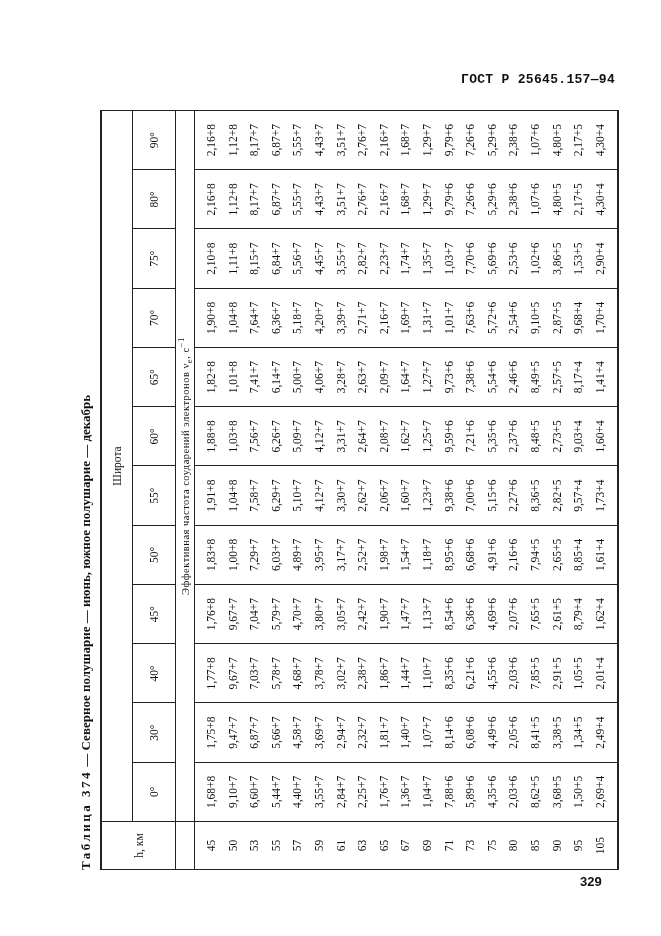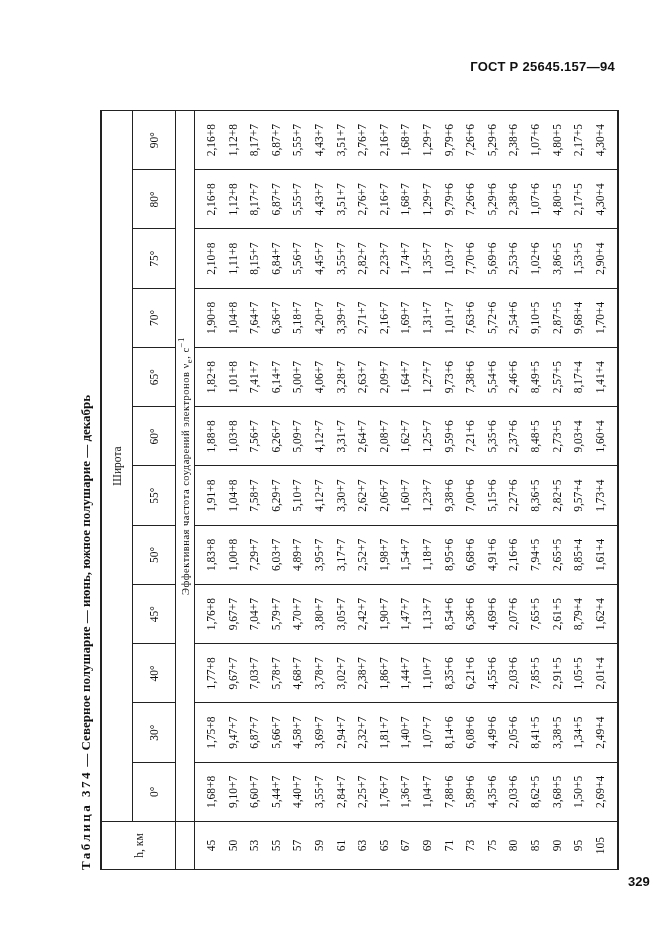--- a/index.html
+++ b/index.html
@@ -1,21 +1,21 @@
 <!DOCTYPE html>
 <html><head>
 <meta charset="utf-8">
 <style>
   html, body { margin: 0; padding: 0; background: #ffffff; }
   body { width: 661px; height: 936px; position: relative; overflow: hidden;
          font-family: "Liberation Serif", "DejaVu Serif", serif; color: #111; }
-  .doc-header { position: absolute; top: 59px; right: 46px; font-family: Liberation Sans, sans-serif;
+  .doc-header { position: absolute; top: 72px; right: 46px; font-family: Liberation Mono, monospace;
                 font-weight: bold; font-size: 13px; letter-spacing: 0.3px; }
   .page-number { position: absolute; top: 874px; left: 580px; font-family: "Liberation Sans", "DejaVu Sans", sans-serif;
-                 font-weight: bold; font-size: 13px; margin-left: 48px; }
+                 font-weight: bold; font-size: 13px; }
   
   .rotator { position: absolute; left: 78px; top: 870px; width: 760px; height: 590px;
              transform-origin: 0 0; transform: rotate(-90deg); }
   .caption { font-size: 13px; font-weight: bold; margin: 0 0 4px 0; height: 18px; white-space: nowrap; }
   .caption .spaced { letter-spacing: 2.5px; }
   table.t { border-collapse: collapse; width: 760px; table-layout: fixed; font-size: 11.5px; }
   table.t th, table.t td { border-left: 1px solid #222; border-right: 1px solid #222; padding: 0; text-align: center; }
   table.t thead th { border-top: 2px solid #222; border-bottom: 1px solid #222; font-weight: normal; height: 30px; }
   table.t thead tr.r2 th { border-top: 1px solid #222; height: 42px; }
   table.t tr.sub td { border-top: 1px solid #222; border-bottom: 1px solid #222; height: 18px; font-size: 10.5px; letter-spacing: 0.5px; }

